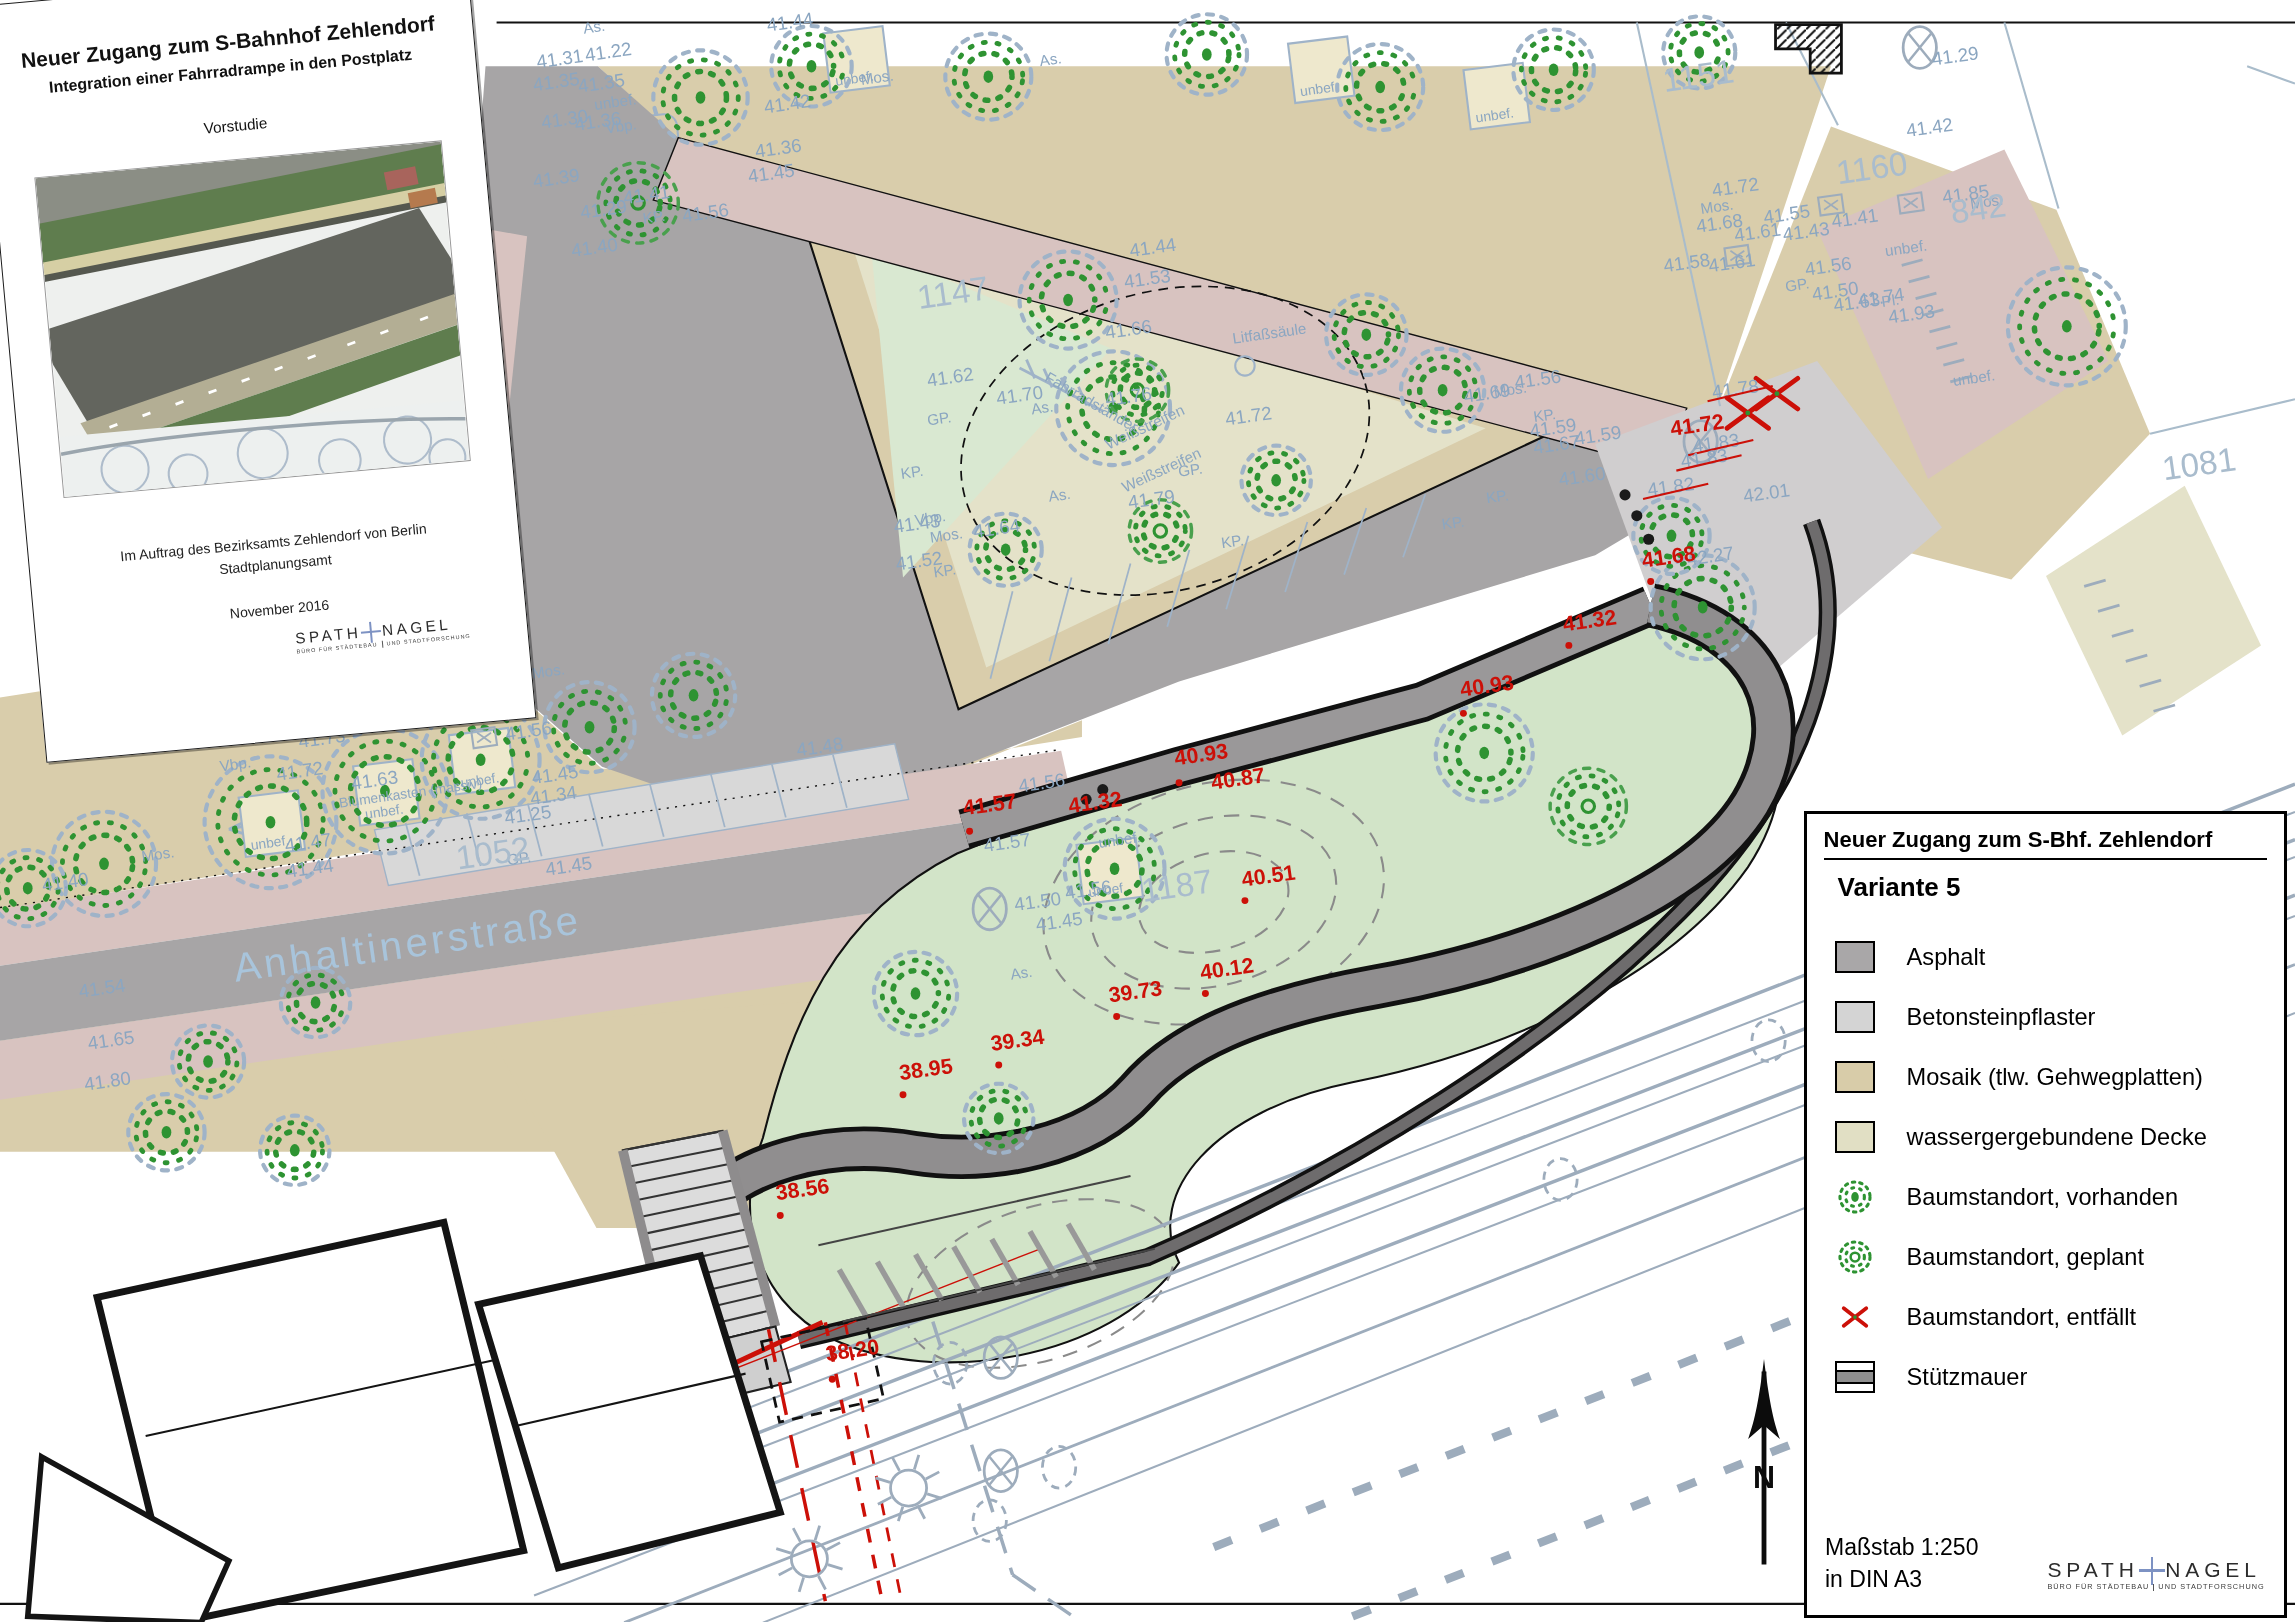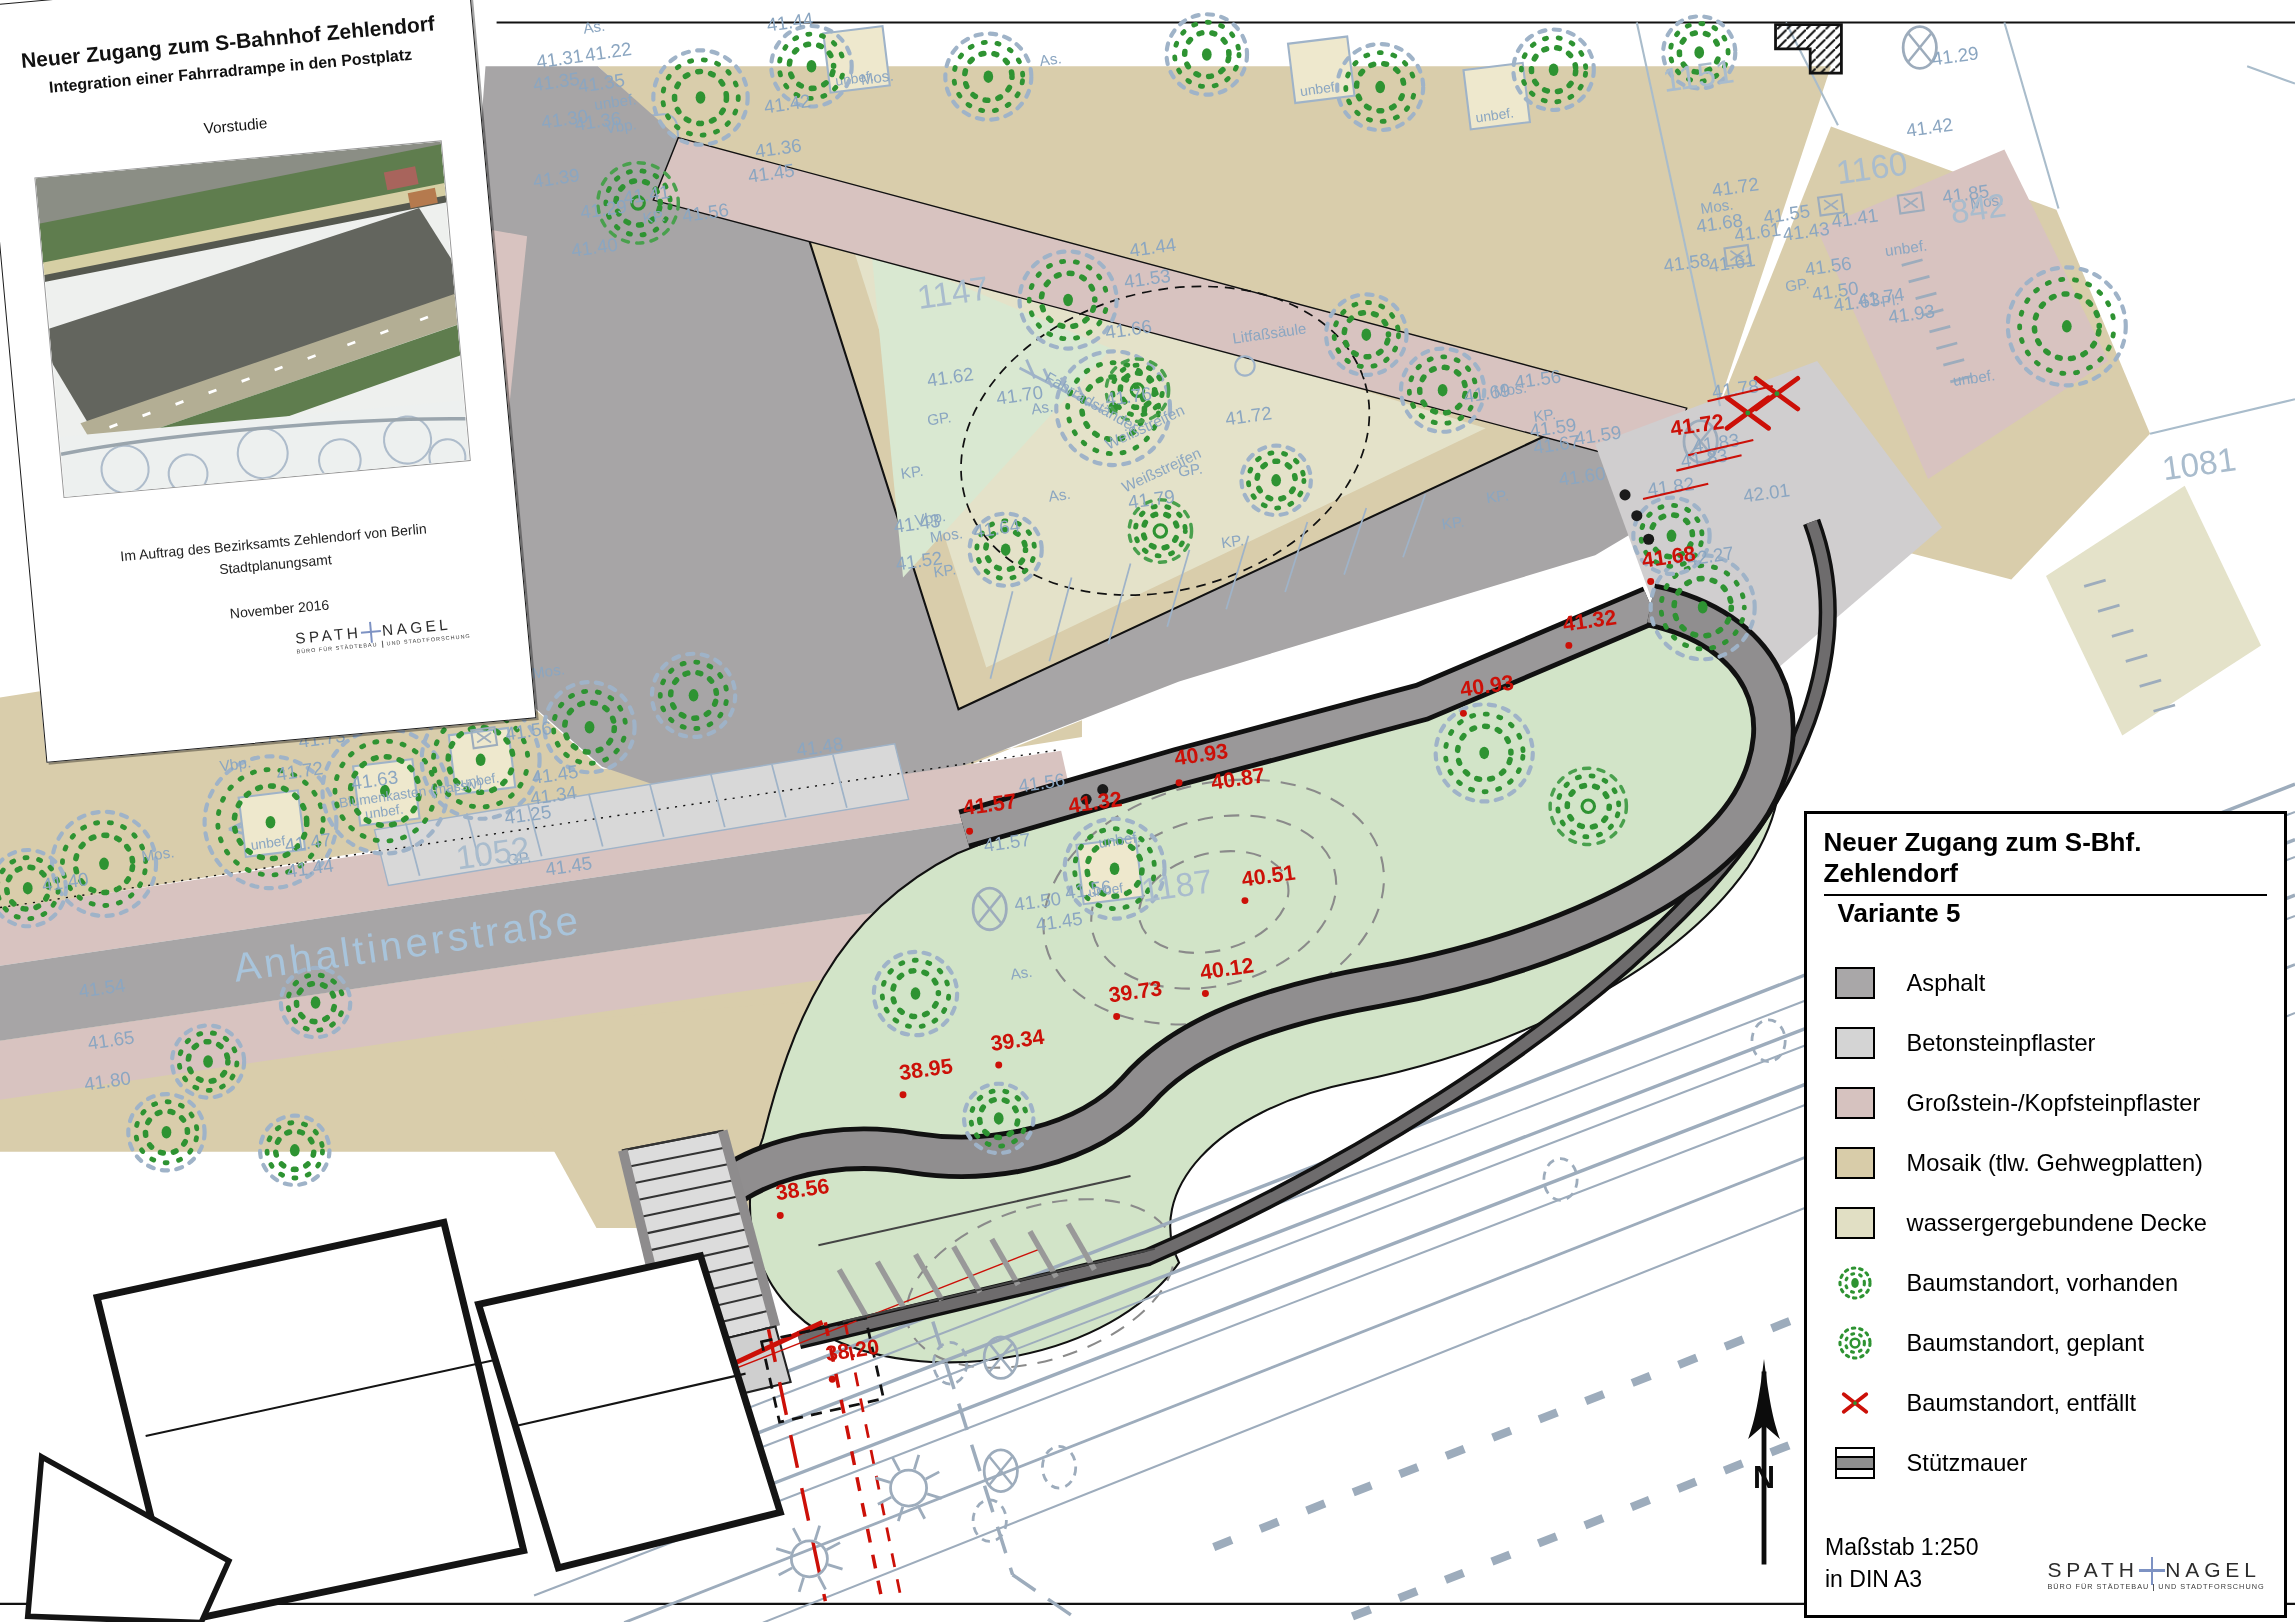--- a/index.html
+++ b/index.html
@@ -31,21 +31,21 @@
   .logo .lg-bar{display:inline-block;width:0.7px;height:7px;background:#555;margin:0 4.2px;vertical-align:middle;}
   .logo.small .lg-word{font-size:15.3px;letter-spacing:3.5px;}
   .logo.small .lg-cross{width:18px;height:18px;}
   .logo.small .lg-cross:before{left:7.6px;width:2.1px;height:21.5px;}
   .logo.small .lg-cross:after{top:8.3px;width:20px;height:2.1px;}
   .logo.small .lg-sub{font-size:5.5px;}
 
   
   .legend{position:absolute;left:1804px;top:811px;width:483px;height:807px;background:#fff;
     border:3.5px solid #000;box-sizing:border-box;z-index:25;padding:12.5px 16.6px 0 16.6px;}
-  .lg-title{font-size:26px;font-weight:bold;color:#000;border-bottom:2.8px solid #000;padding-bottom:5.5px;margin-bottom:2px;}
+  .lg-title{font-size:22px;font-weight:bold;color:#000;border-bottom:2.8px solid #000;padding-bottom:5.5px;margin-bottom:12px;}
   .lg-variant{font-size:26px;font-weight:bold;color:#000;margin-left:14px;margin-bottom:9.7px;}
   .lg-items{display:flex;flex-direction:column;}
   .lg-row2{display:flex;align-items:flex-end;min-height:60px;}
   .lg-sw{width:40px;height:32px;border:2.8px solid #000;box-sizing:border-box;margin-left:11px;margin-right:32px;flex:0 0 auto;}
   .sw-asphalt{background:#a9a7a8;}
   .sw-beton{background:#d4d4d4;}
   .sw-gross{background:#d6c2bf;}
   .sw-mosaik{background:#d8cca9;}
   .sw-wasser{background:#e1dfc4;}
   .sw-green{background:#d3e5c8;}
@@ -818,24 +818,20 @@
     <div class="lg-items" id="legend-items">
         <div class="lg-row2">
           <div class="lg-sw sw-asphalt"></div>
           <div class="lg-label">Asphalt</div>
         </div>
         <div class="lg-row2">
           <div class="lg-sw sw-beton"></div>
           <div class="lg-label">Betonsteinpflaster</div>
         </div>
         <div class="lg-row2">
-          <div class="lg-sw sw-gross"></div>
-          <div class="lg-label">Großstein-/Kopfsteinpflaster</div>
-        </div>
-        <div class="lg-row2">
           <div class="lg-sw sw-mosaik"></div>
           <div class="lg-label">Mosaik (tlw. Gehwegplatten)</div>
         </div>
         <div class="lg-row2">
           <div class="lg-sw sw-wasser"></div>
           <div class="lg-label">wassergergebundene Decke</div>
         </div>
         <div class="lg-row2">
           <div class="lg-sw no-border">
             <svg width="44" height="44" viewBox="0 0 64 64">

